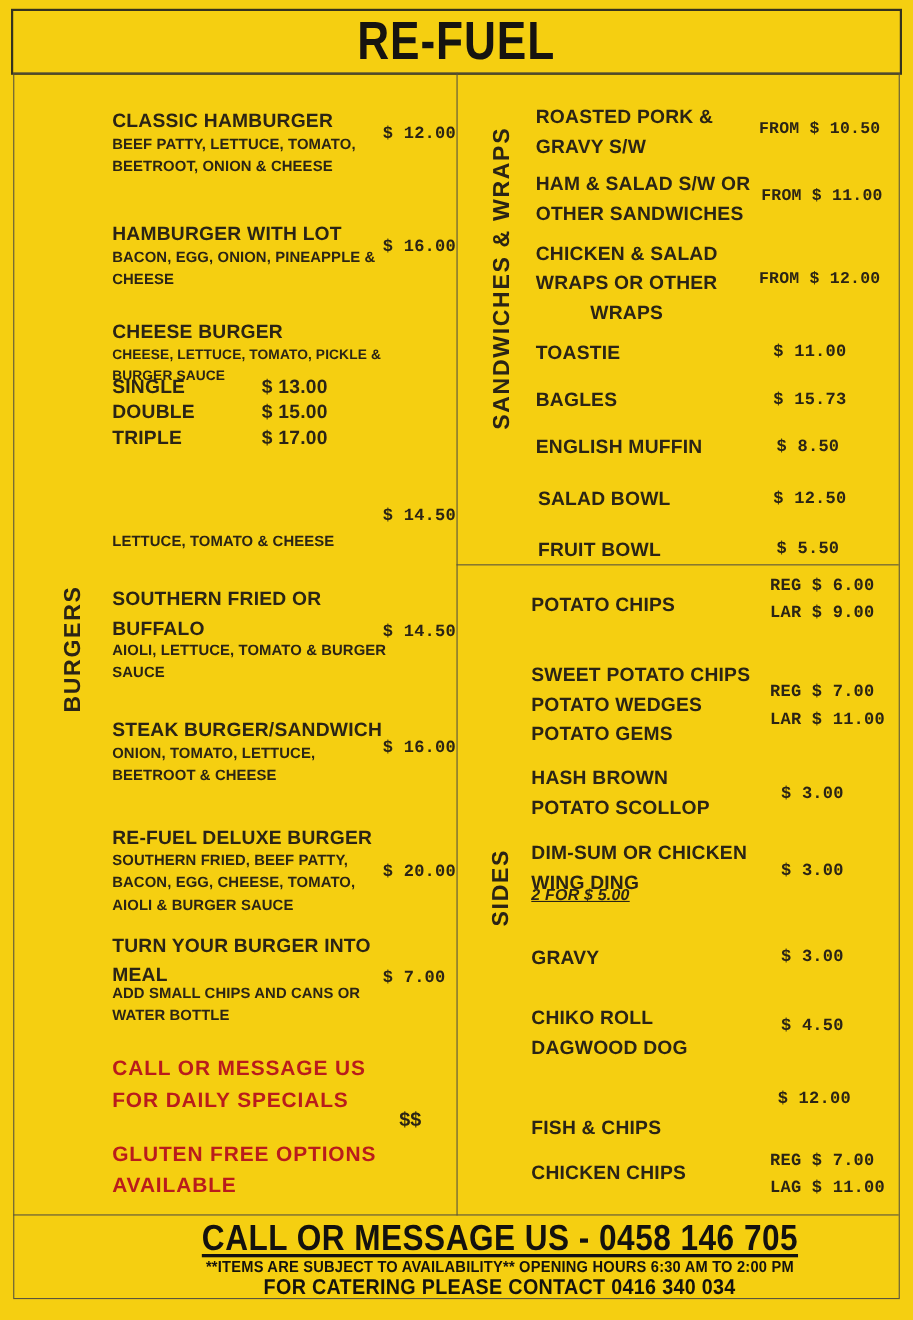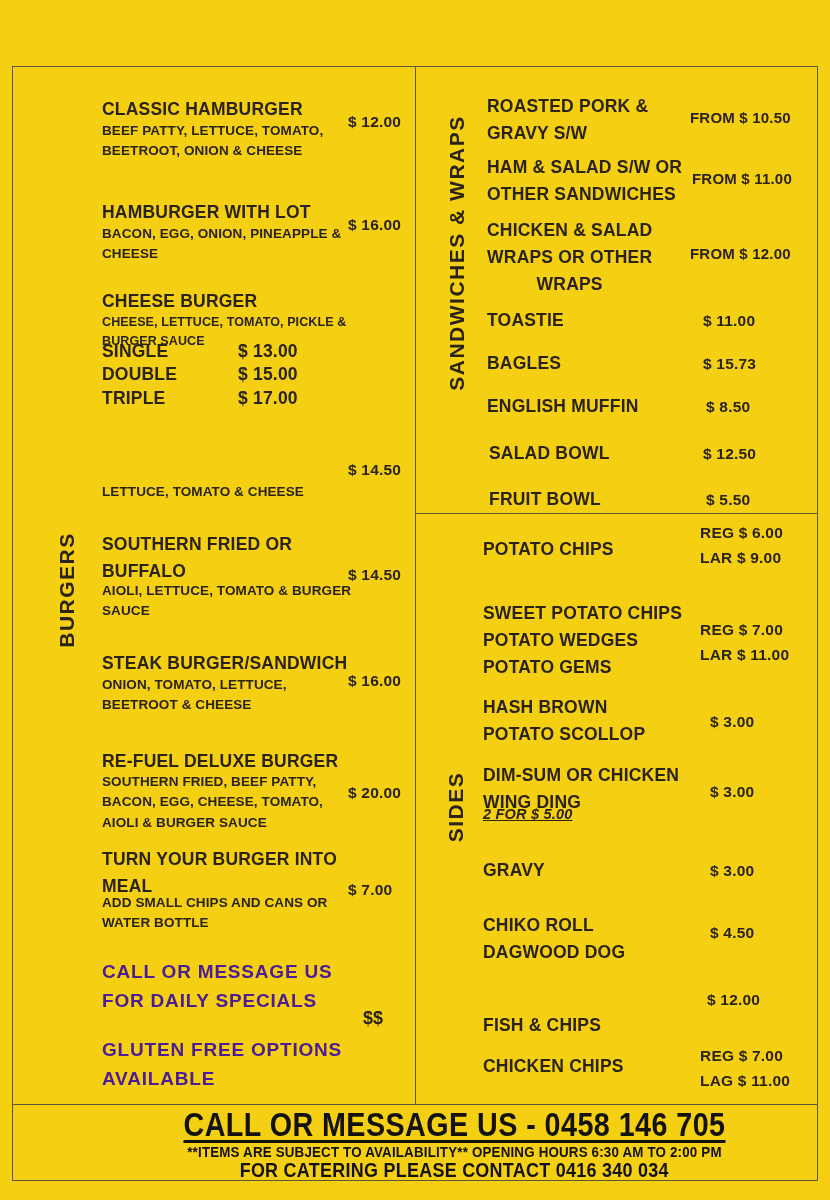--- a/index.html
+++ b/index.html
@@ -38,29 +38,29 @@
     position:absolute; font-size:17.5px; font-weight:bold; line-height:1.55;
     letter-spacing:0.2px; white-space:pre-line;
   }
   .mi-desc {
     position:absolute; font-size:13.5px; font-weight:bold; line-height:1.5;
     letter-spacing:0.1px; white-space:pre-line;
   }
   .mi-desc.small { font-size:12.5px; }
   .mi-price {
     position:absolute; font-size:15.5px; font-weight:bold; line-height:1.62;
-    white-space:pre-line; letter-spacing:0.2px;
+    white-space:pre-line; letter-spacing:0.2px;font-family:Liberation Mono, monospace;
   }
   .mi-deal {
     position:absolute; font-size:14.5px; font-weight:bold; font-style:italic;
     text-decoration:underline; letter-spacing:0.2px;
   }
   .note {
     position:absolute; font-size:19px; font-weight:bold; line-height:1.5;
-    letter-spacing:0.8px; white-space:pre-line; color:#4c1d95;
+    letter-spacing:0.8px; white-space:pre-line; color:#b91c1c;
   }
   .dollars { position:absolute; font-size:18px; font-weight:bold; }
   
   .f-wrap { position:absolute; left:12px; width:805px; text-align:center;margin-left:40px; }
   .f-headline {
     display:inline-block; font-size:33px; font-weight:bold; color:#14120e;
     letter-spacing:0.5px; transform:scaleX(0.87); transform-origin:center;
     text-decoration:underline; text-underline-offset:4px; white-space:nowrap;
   }
   .f-line2 {
@@ -70,20 +70,23 @@
   .f-line3 {
     display:inline-block; font-size:19.5px; font-weight:bold; color:#14120e;
     transform:scaleX(0.92); transform-origin:center; white-space:nowrap; letter-spacing:0.3px;
   }
 </style>
 </head>
 <body>
 
 <div class="page">
 
+  <div class="titlebox">
+    <div class="title">RE-FUEL</div>
+  </div>
 
   <div class="mainbox"></div>
   <div class="line v-center"></div>
   <div class="line h-sections"></div>
   <div class="line h-footer"></div>
 
   <div class="vlabel" style="left:-53px; top:578px; width:240px;">BURGERS</div>
   <div class="vlabel" style="left:307px; top:241px; width:300px;">SANDWICHES &amp; WRAPS</div>
   <div class="vlabel" style="left:396px; top:795px; width:120px;">SIDES</div>
 

